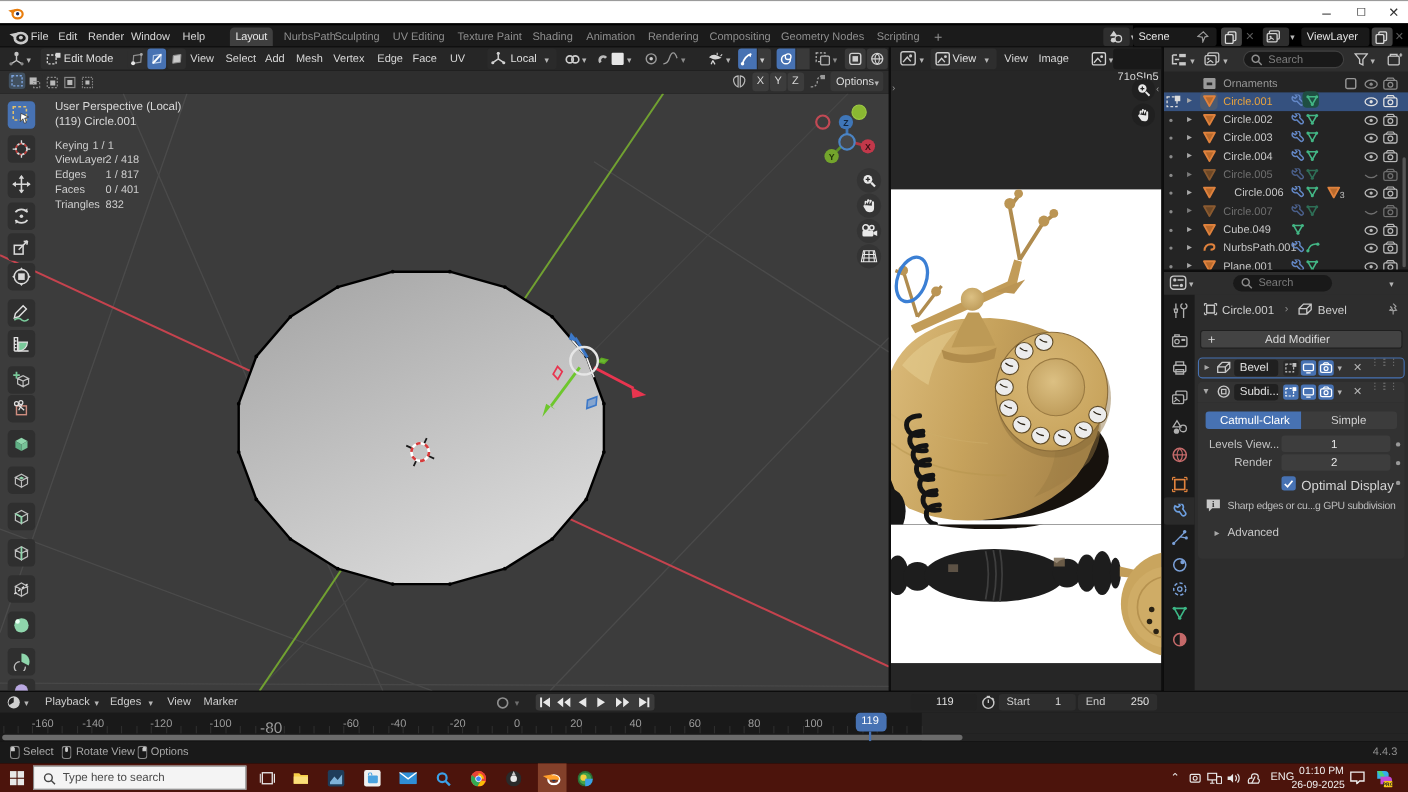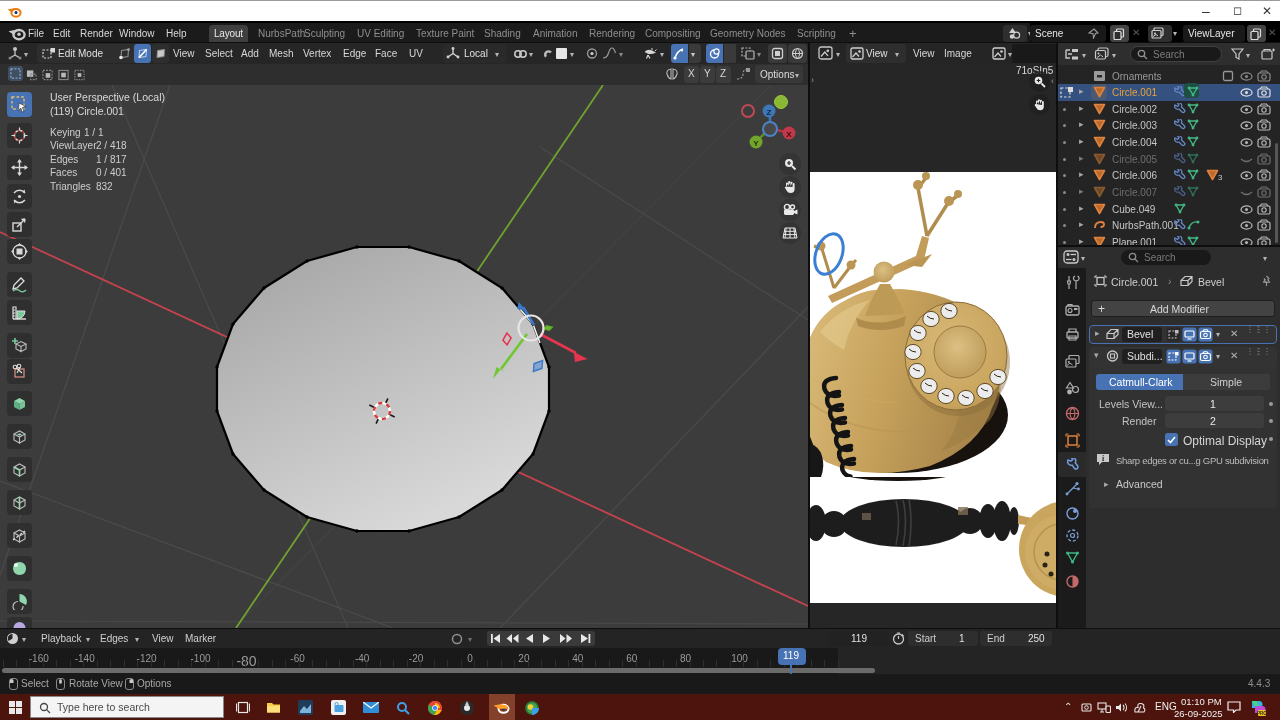--- a/index.html
+++ b/index.html
@@ -796,21 +796,21 @@
   <svg class="abs" style="left:199px;top:110px" width="14" height="12" viewBox="0 0 14 12">
       <rect x="1" y="3" width="12" height="8" rx="1.5" fill="none" stroke="#6f6f6f" stroke-width="1.2"></rect>
       <circle cx="7" cy="7" r="2.2" fill="none" stroke="#6f6f6f" stroke-width="1.1"></circle>
       <path d="M3 3 L4.5 1 h5 L11 3" fill="none" stroke="#6f6f6f" stroke-width="1.1"></path>
     </svg>
   <div class="abs" style="left:5px;top:131px;width:3px;height:3px;border-radius:2px;background:#8a8a8a"></div>
   <span class="abs" style="left:21px;top:126px;color:#a8a8a8;font-size:9px">▸</span>
   <svg class="abs" style="left:35px;top:126px" width="13" height="12" viewBox="0 0 13 12">
       <path d="M1.5 1.5 H11.5 L6.5 10.5 Z" fill="#b96a2c" stroke="#e0823d" stroke-width="1.6" stroke-linejoin="round"></path>
     </svg>
-  <span class="abs" style="left:54px;top:127px;color:#c6c6c6;font-size:10px;font-weight:normal">Circle.006</span>
+  <span class="abs" style="left:64px;top:127px;color:#c6c6c6;font-size:10px;font-weight:normal">Circle.006</span>
   <svg class="abs" style="left:115px;top:126px" width="13" height="12" viewBox="0 0 13 12">
       <path d="M2 2 a3 3 0 0 0 4 4 L9 9 a1.6 1.6 0 0 0 2.3 -2.3 L8.5 4 a3 3 0 0 0 -4 -4 L6 2 L4.5 3.5 Z" fill="none" stroke="#6488c7" stroke-width="1.3"></path>
     </svg>
   <svg class="abs" style="left:129px;top:126px" width="12" height="11" viewBox="0 0 12 11">
       <path d="M2 2 H10 L6 9 Z" fill="none" stroke="#43b685" stroke-width="1.4" stroke-linejoin="round"></path>
       <circle cx="2" cy="2" r="1.4" fill="#43b685"></circle>
       <circle cx="10" cy="2" r="1.4" fill="#43b685"></circle>
       <circle cx="6" cy="9" r="1.4" fill="#43b685"></circle>
     </svg>
   <svg class="abs" style="left:148px;top:126px" width="13" height="12" viewBox="0 0 13 12">
@@ -1149,21 +1149,21 @@
   <span class="abs" style="left:987px;top:4px;color:#cdcdcd">End</span>
   <span class="abs" style="left:1028px;top:4px;color:#e0e0e0">250</span>
 
   <div class="abs" style="left:0;top:19px;width:1280px;height:19px;background:#242424"></div>
   <div class="abs" style="left:0;top:19px;width:838px;height:19px;background:#191919"></div>
   <span class="abs" style="left:20.80000000000001px;top:24px;width:36px;text-align:center;color:#9a9a9a;font-size:10px">-160</span>
   <span class="abs" style="left:74.69999999999999px;top:24px;width:36px;text-align:left;color:#9a9a9a;font-size:10px">-140</span>
   <span class="abs" style="left:128.60000000000002px;top:24px;width:36px;text-align:center;color:#9a9a9a;font-size:10px">-120</span>
   <span class="abs" style="left:182.5px;top:24px;width:36px;text-align:center;color:#9a9a9a;font-size:10px">-100</span>
   <span class="abs" style="left:236.4px;top:24px;width:36px;text-align:left;color:#9a9a9a;font-size:14px">-80</span>
-  <span class="abs" style="left:290.3px;top:24px;width:36px;text-align:left;color:#9a9a9a;font-size:10px">-60</span>
+  <span class="abs" style="left:290.3px;top:24px;width:36px;text-align:right;color:#9a9a9a;font-size:10px">-60</span>
   <span class="abs" style="left:344.2px;top:24px;width:36px;text-align:center;color:#9a9a9a;font-size:10px">-40</span>
   <span class="abs" style="left:398.1px;top:24px;width:36px;text-align:center;color:#9a9a9a;font-size:10px">-20</span>
   <span class="abs" style="left:452.0px;top:24px;width:36px;text-align:center;color:#9a9a9a;font-size:10px">0</span>
   <span class="abs" style="left:505.9px;top:24px;width:36px;text-align:center;color:#9a9a9a;font-size:10px">20</span>
   <span class="abs" style="left:559.8px;top:24px;width:36px;text-align:center;color:#9a9a9a;font-size:10px">40</span>
   <span class="abs" style="left:613.7px;top:24px;width:36px;text-align:center;color:#9a9a9a;font-size:10px">60</span>
   <span class="abs" style="left:667.6px;top:24px;width:36px;text-align:center;color:#9a9a9a;font-size:10px">80</span>
   <span class="abs" style="left:721.5px;top:24px;width:36px;text-align:center;color:#9a9a9a;font-size:10px">100</span>
   <div class="abs" style="left:2.5px;top:31px;width:1px;height:7px;background:#2e2e2e"></div>
   <div class="abs" style="left:16.0px;top:31px;width:1px;height:7px;background:#2e2e2e"></div>

